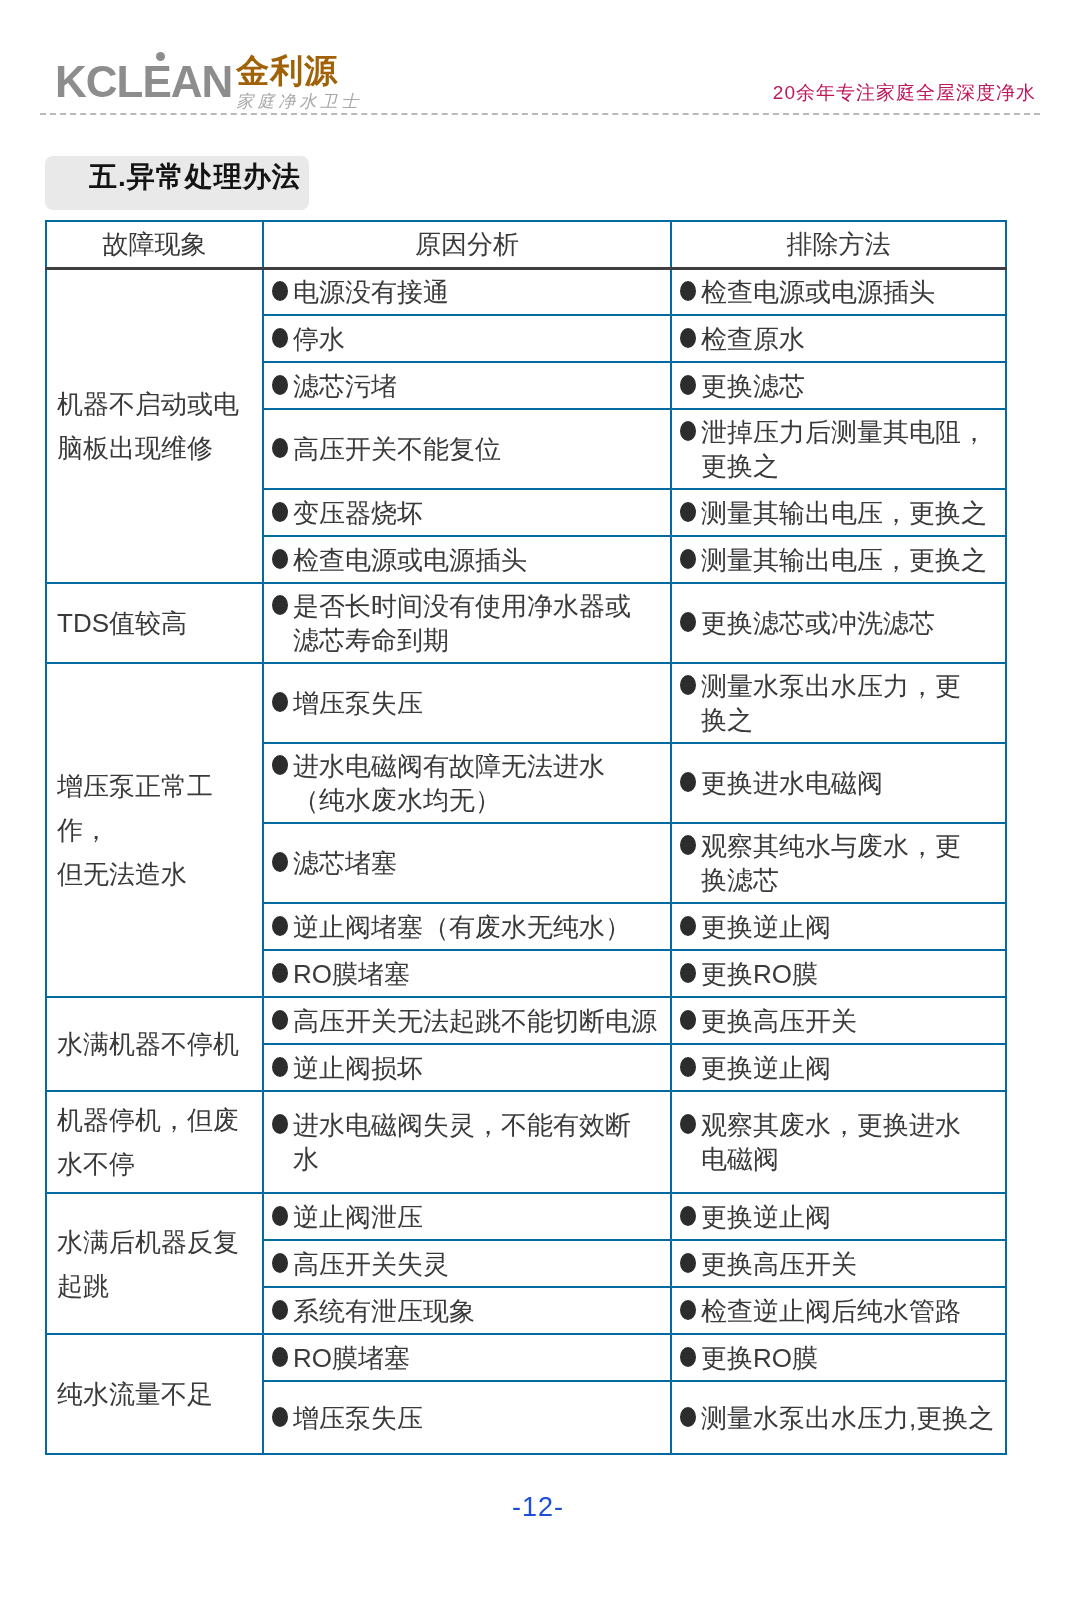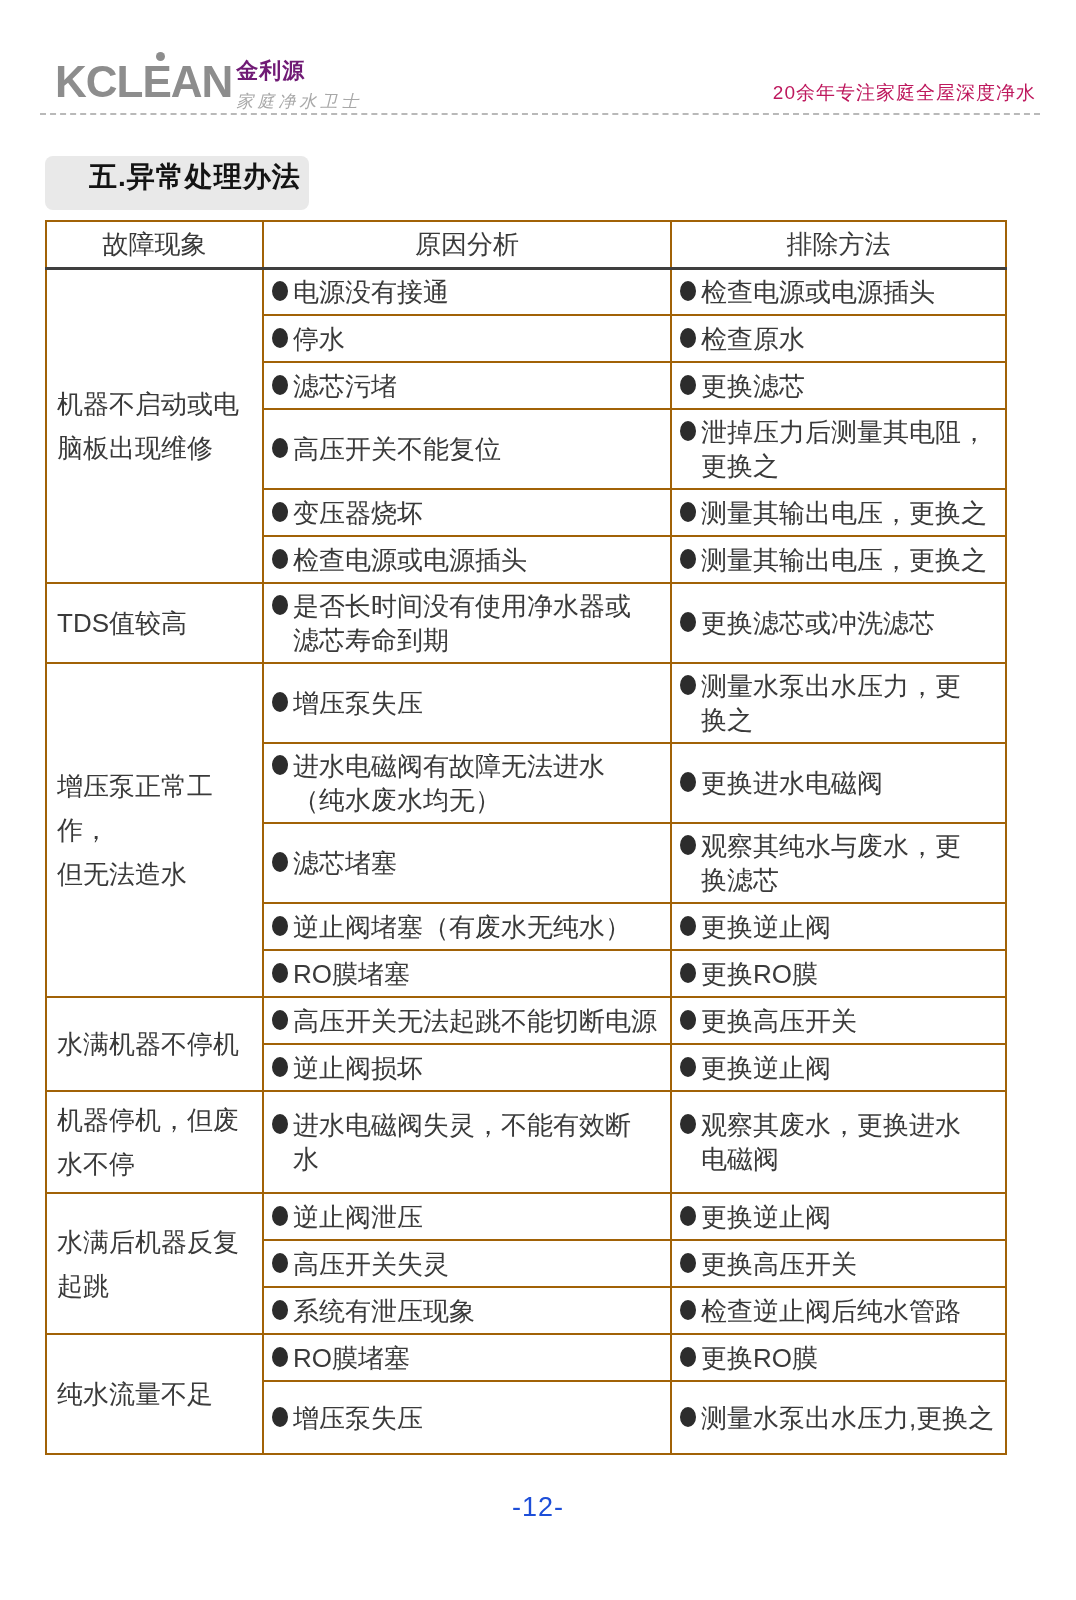--- a/index.html
+++ b/index.html
@@ -19,21 +19,21 @@
     position:relative;
     font-size:44px; font-weight:bold; letter-spacing:-1px;
     color:#8d8d8d; line-height:52px;
   }
   .logo-dot {
     position:absolute; left:101px; top:-4px;
     width:9px; height:9px; border-radius:50%;
     background:#8d8d8d;
   }
   .logo-cn-wrap { display:flex; flex-direction:column; margin-left:4px; margin-top:4px; }
-  .logo-cn { font-size:22px; font-weight:bold; color:#701a75; line-height:34px; letter-spacing:1px; }
+  .logo-cn { font-size:33px; font-weight:bold; color:#a16207; line-height:34px; letter-spacing:1px; }
   .logo-sub { font-size:17px; color:#a8a8a8; letter-spacing:4px; margin-top:2px;font-style:italic; }
   .tagline {
     position:absolute; right:0; bottom:2px;
     font-size:19px; color:#be185d; letter-spacing:1px;
   }
   .dashed-rule {
     position:absolute; left:40px; top:113px; width:1000px; height:0;
     border-top:2px dashed #b9b9b9;
   }
   
@@ -47,21 +47,21 @@
     letter-spacing:1px;
   }
   
   table.trouble {
     position:absolute; left:45px; top:220px;
     width:960px;
     border-collapse:collapse;
     table-layout:fixed;
   }
   table.trouble th, table.trouble td {
-    border:2px solid #a16207;
+    border:2px solid #0369a1;
     font-size:26px;
     color:#3a3a3a;
     vertical-align:middle;
   }
   table.trouble th {
     height:47px; text-align:center; font-weight:normal;
     border-bottom:3px solid #3f3f3f;
   }
   tbody tr { height:47px; }
   tbody tr.tall { height:73px; }

